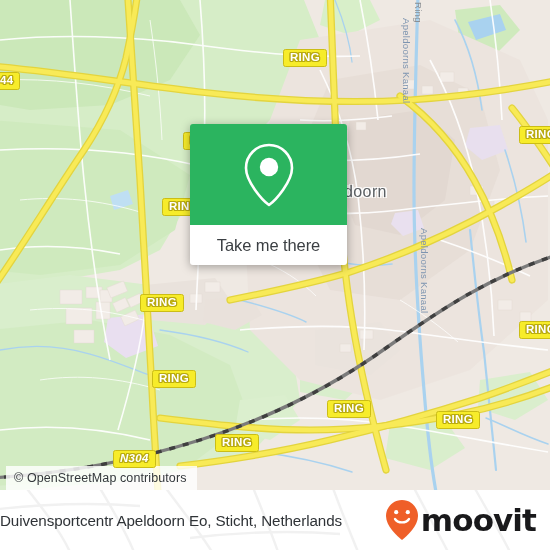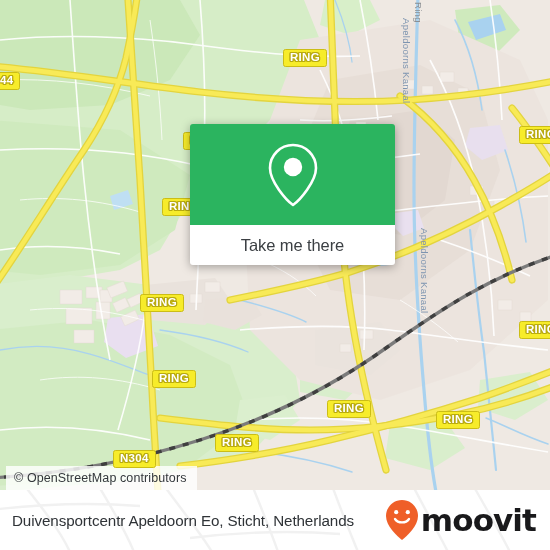--- a/index.html
+++ b/index.html
@@ -50,21 +50,21 @@
   #footer {
     position: absolute;
     left: 0;
     top: 490px;
     width: 550px;
     height: 60px;
     background: #ffffff;
     display: flex;
     align-items: center;
     justify-content: space-between;
-    padding: 0 14px 0 12px;
+    padding: 0 14px 0 0;
     box-sizing: border-box;
     overflow: hidden;
   }
   #footer-watermark {
     position: absolute;
     left: 0; top: 0;
     width: 550px; height: 60px;
     pointer-events: none;
     opacity: 1;
   }
@@ -90,21 +90,21 @@
     letter-spacing: -0.9px;
     line-height: 1;
     font-family: "DejaVu Sans", sans-serif;
   }
 
   
   #popup {
     position: absolute;
     left: 190px;
     top: 124px;
-    width: 205px;
+    width: 157px;
     z-index: 40;
     filter: drop-shadow(0 2px 5px rgba(0,0,0,0.33));
   }
   #popup-head {
     height: 101px;
     background: #2bb45f;
     border-radius: 3px 3px 0 0;
     display: flex;
     align-items: center;
     justify-content: center;
@@ -337,21 +337,21 @@
     <div class="shield" style="left:183px; top:92px;margin-top:40px;">N344</div>
     <div class="shield" style="left:-7px;  top:72px;">44</div>
     <div class="shield" style="left:519px; top:126px;">RING</div>
     <div class="shield" style="left:162px; top:198px;">RING</div>
     <div class="shield" style="left:140px; top:294px;">RING</div>
     <div class="shield" style="left:519px; top:321px;">RING</div>
     <div class="shield" style="left:152px; top:370px;">RING</div>
     <div class="shield" style="left:327px; top:400px;">RING</div>
     <div class="shield" style="left:436px; top:411px;">RING</div>
     <div class="shield" style="left:215px; top:434px;">RING</div>
-    <div class="shield" style="left:113px; top:450px;">N304</div>
+    <div class="shield" style="left:113px; top:450px;font-style:italic;">N304</div>
 
     <div id="attribution">
       <span>© OpenStreetMap contributors</span>
     </div>
   </div>
 
   <div id="popup">
     <div id="popup-head">
       <svg width="54" height="66" viewBox="0 0 54 66">
         <path d="M27 3 C14.3 3 4 13.3 4 26 C4 39.5 20 58 27 63 C34 58 50 39.5 50 26 C50 13.3 39.7 3 27 3 Z" fill="none" stroke="#ffffff" stroke-width="2.6" stroke-linejoin="round"></path>

